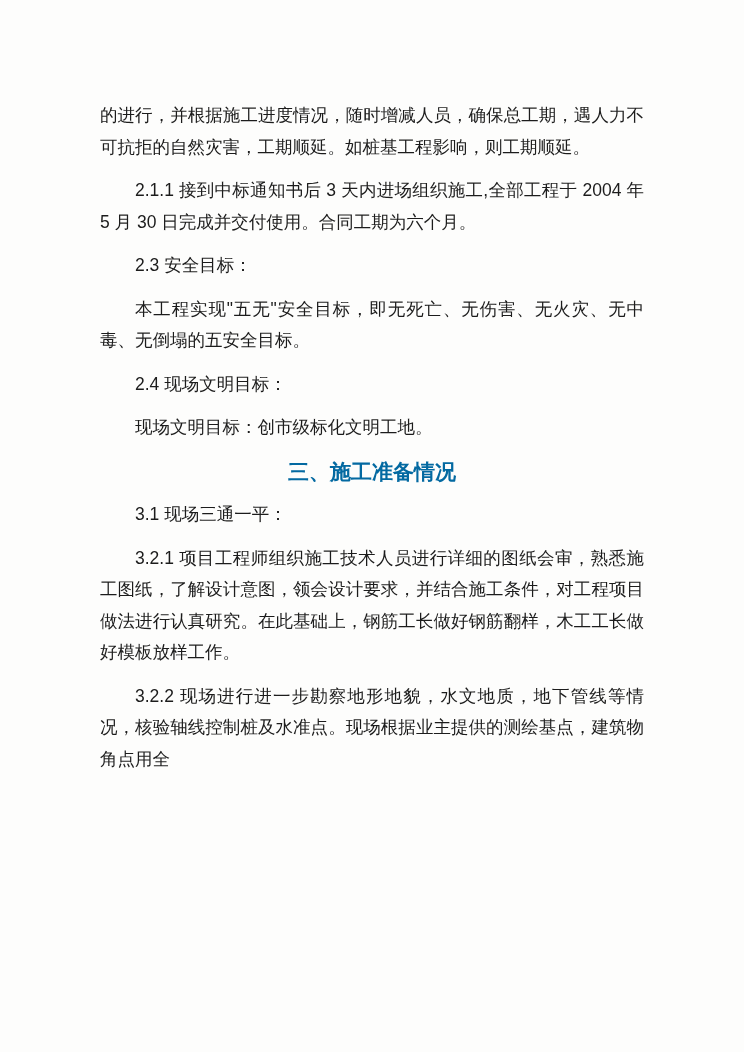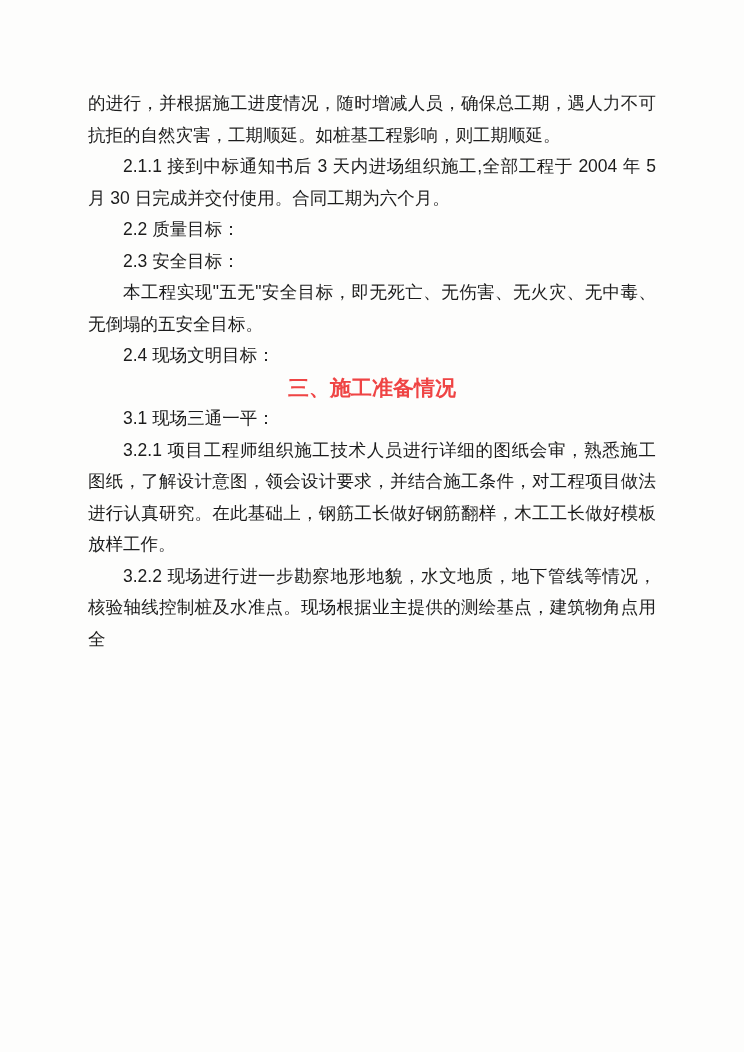--- a/index.html
+++ b/index.html
@@ -19,47 +19,47 @@
     position: absolute;
     left: 88px;
     top: 88px;
     width: 568px;
     color: #1c1c1c;
     font-size: 17.5px;
     line-height: 31.5px;
     text-align: justify;
   }
   .content p {
-    margin: 0;
+    margin: 12px;
     padding: 0;
   }
   .blk-continuation {
     text-indent: 0;
   }
   .blk-numbered,
   .blk-body {
     text-indent: 2em;
   }
   .blk-heading {
     text-align: center;
     text-indent: 0;
     font-weight: bold;
     font-size: 21px;
-    color: #ef4444;
+    color: #0369a1;
   }
 </style>
 </head>
 <body>
 
 <div class="page">
   <div class="content">
     <p class="blk-continuation">的进行，并根据施工进度情况，随时增减人员，确保总工期，遇人力不可抗拒的自然灾害，工期顺延。如桩基工程影响，则工期顺延。</p>
     <p class="blk-numbered">2.1.1 接到中标通知书后 3 天内进场组织施工,全部工程于 2004 年 5 月 30 日完成并交付使用。合同工期为六个月。</p>
-    <p class="blk-numbered">2.2 质量目标：</p>
     <p class="blk-numbered">2.3 安全目标：</p>
     <p class="blk-body">本工程实现"五无"安全目标，即无死亡、无伤害、无火灾、无中毒、无倒塌的五安全目标。</p>
     <p class="blk-numbered">2.4 现场文明目标：</p>
+    <p class="blk-body">现场文明目标：创市级标化文明工地。</p>
     <p class="blk-heading">三、施工准备情况</p>
     <p class="blk-numbered">3.1 现场三通一平：</p>
     <p class="blk-numbered">3.2.1 项目工程师组织施工技术人员进行详细的图纸会审，熟悉施工图纸，了解设计意图，领会设计要求，并结合施工条件，对工程项目做法进行认真研究。在此基础上，钢筋工长做好钢筋翻样，木工工长做好模板放样工作。</p>
     <p class="blk-numbered">3.2.2 现场进行进一步勘察地形地貌，水文地质，地下管线等情况，核验轴线控制桩及水准点。现场根据业主提供的测绘基点，建筑物角点用全</p>
   </div>
 </div>
 
 </body></html>

